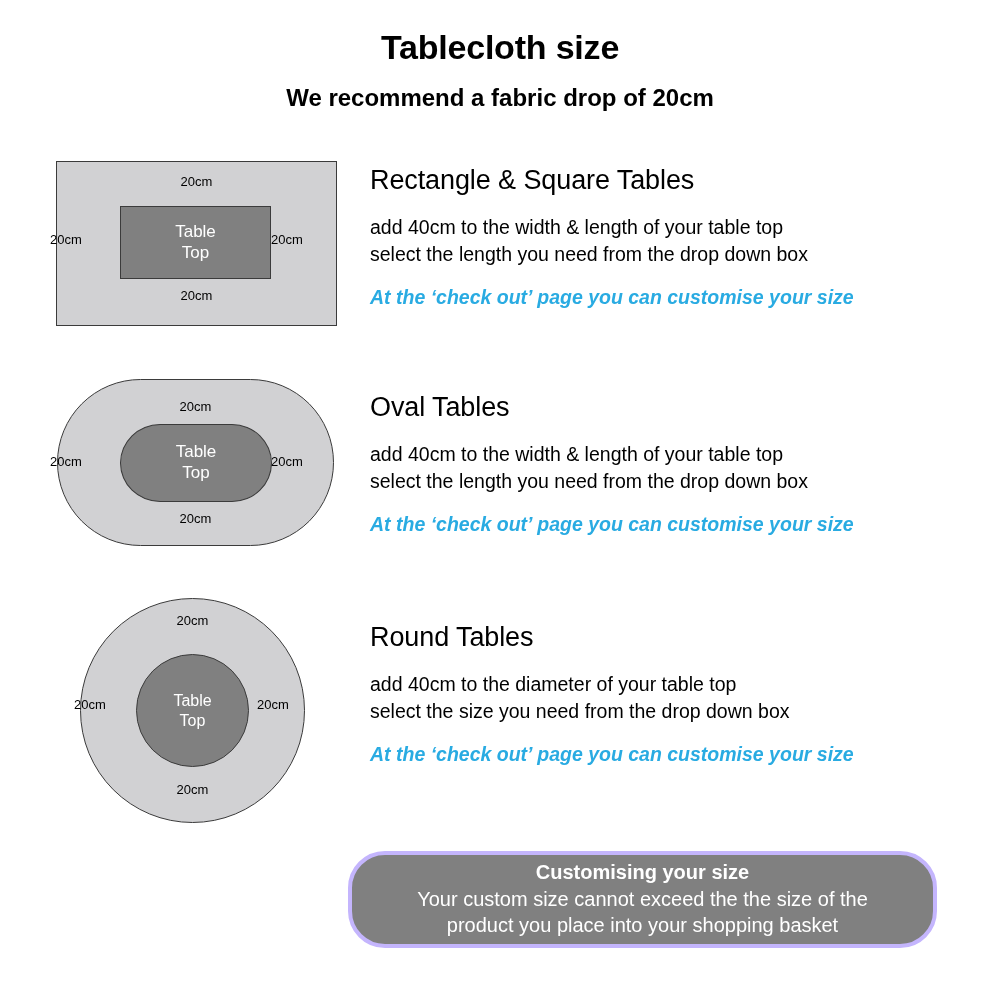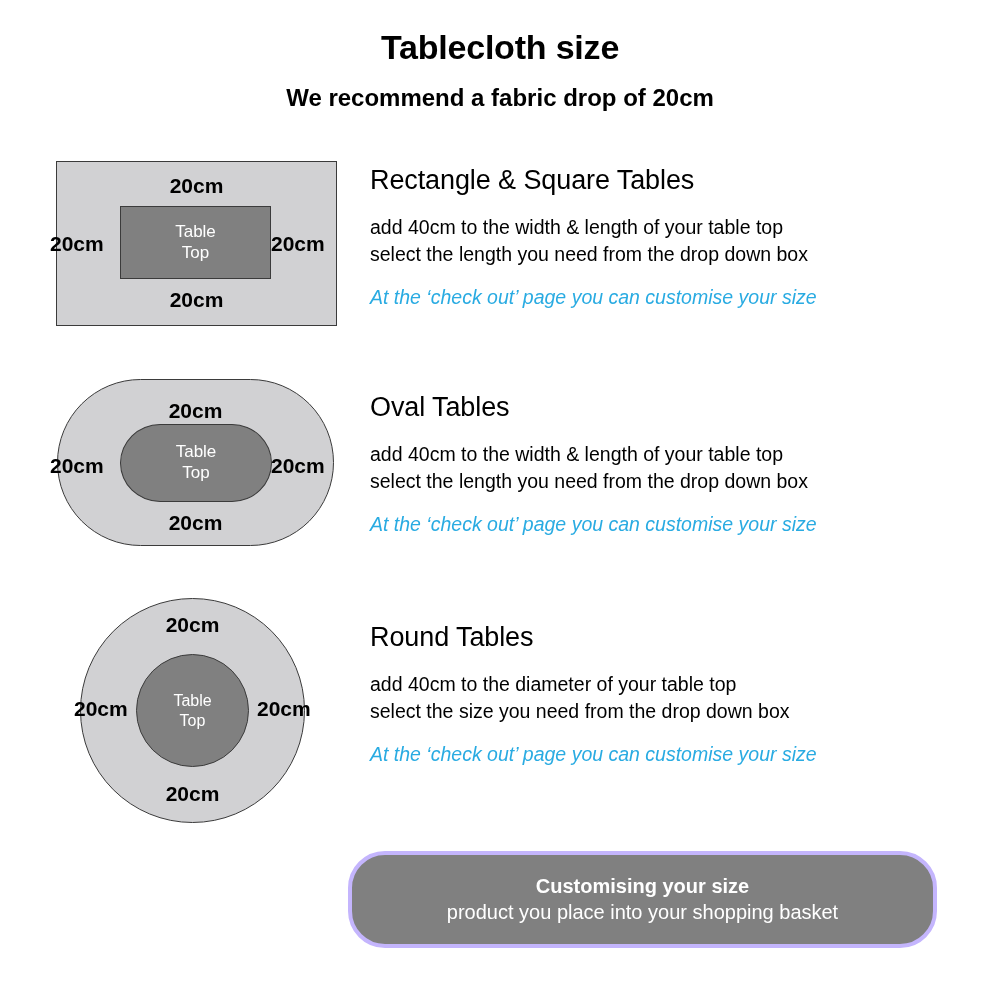--- a/index.html
+++ b/index.html
@@ -58,22 +58,22 @@
     align-items: center;
     justify-content: center;
     color: #ffffff;
     font-weight: normal;
     font-size: 17px;
     line-height: 1.22;
     text-align: center;
   }
   .drop-label {
     position: absolute;
-    font-size: 21px;
-    font-weight: bold;
+    font-size: 13px;
+    font-weight: normal;
     color: #000000;
     white-space: nowrap;
     text-align: center;
   }
 
   
   #rect-outer { left: 44px;  top: 161px; width: 281px; height: 165px; }
   #rect-inner { left: 108px; top: 206px; width: 151px; height: 73px; }
   #rect-top    { left: 44px;  top: 174px; width: 281px; }
   #rect-bottom { left: 44px;  top: 288px; width: 281px; }
@@ -123,21 +123,21 @@
     letter-spacing: -0.1px;
   }
   .section-line {
     font-size: 19.5px;
     font-weight: normal;
     line-height: 1.42;
     white-space: nowrap;
   }
   .section-note {
     font-size: 19.5px;
-    font-weight: normal;
+    font-weight: bold;
     font-style: italic;
     color: #29abe2;
     margin-top: 17px;
     white-space: nowrap;
   }
 
   
   #callout {
     position: absolute;
     left: 348px; top: 851px;
@@ -225,16 +225,17 @@
 
   <div class="section-text" id="text-round">
     <div class="section-head">Round Tables</div>
     <div class="section-line">add 40cm to the diameter of your table top</div>
     <div class="section-line">select the size you need from the drop down box</div>
     <div class="section-note">At the ‘check out’ page you can customise your size</div>
   </div>
 
   <div id="callout">
     <div class="callout-title">Customising your size</div>
+    <div class="callout-line">Your custom size cannot exceed the the size of the</div>
     <div class="callout-line">product you place into your shopping basket</div>
   </div>
 
 </div>
 
 </body></html>

